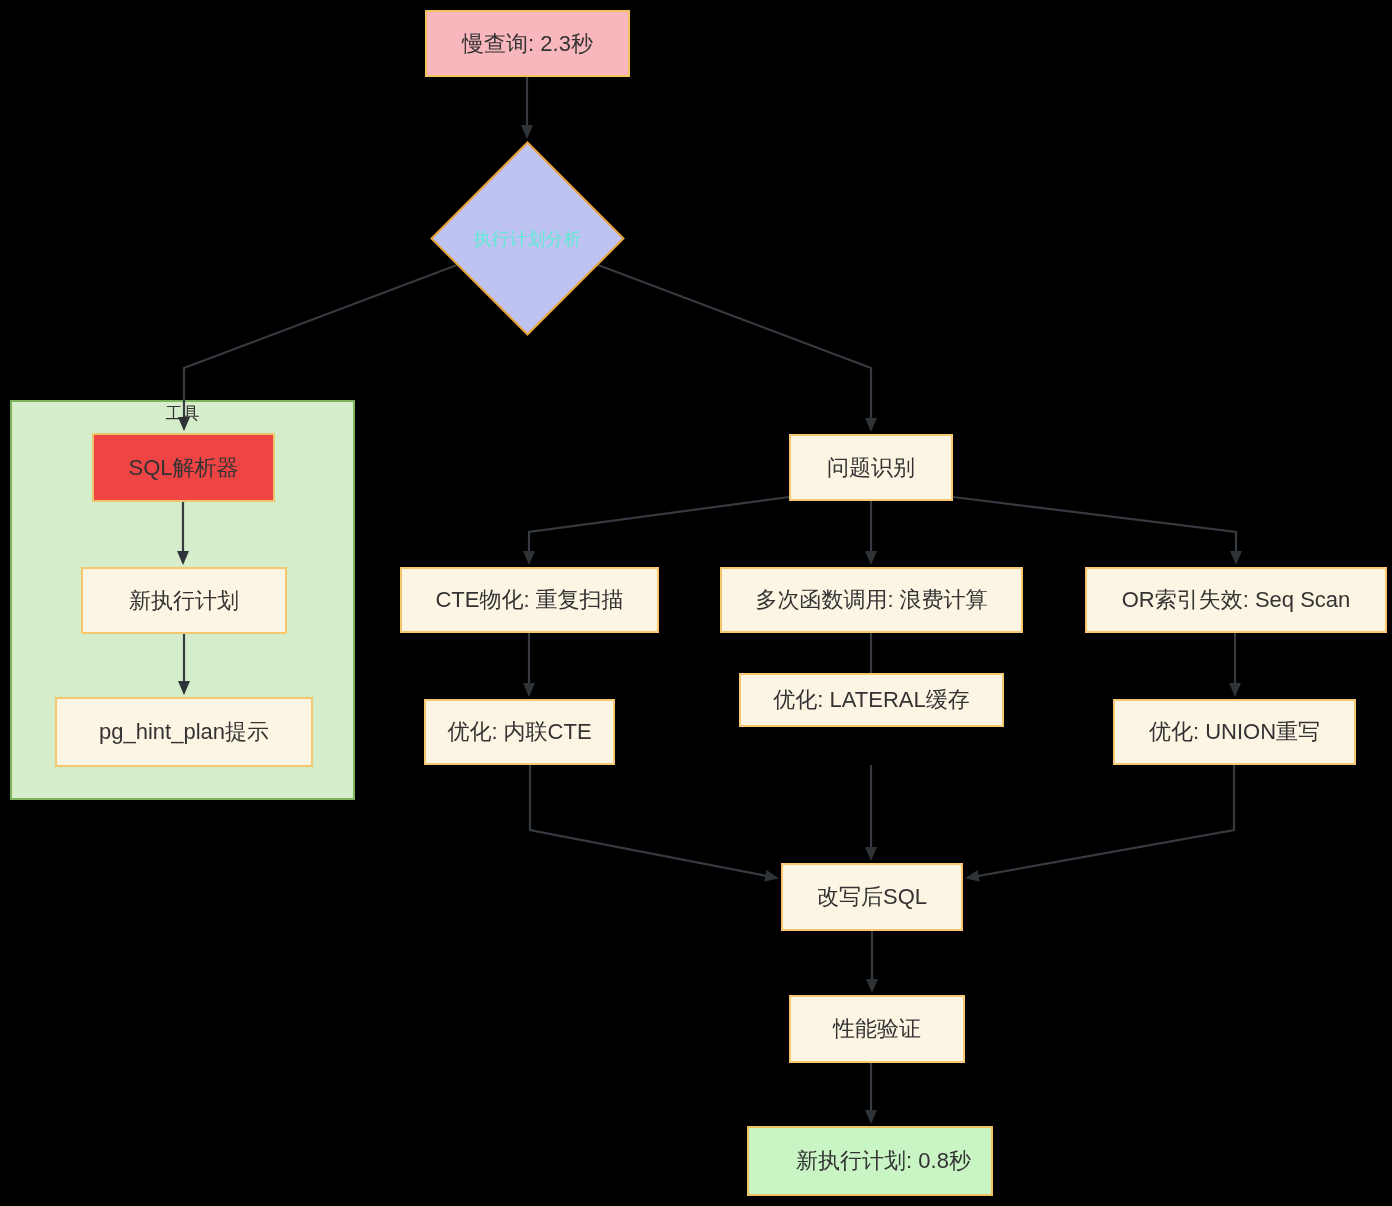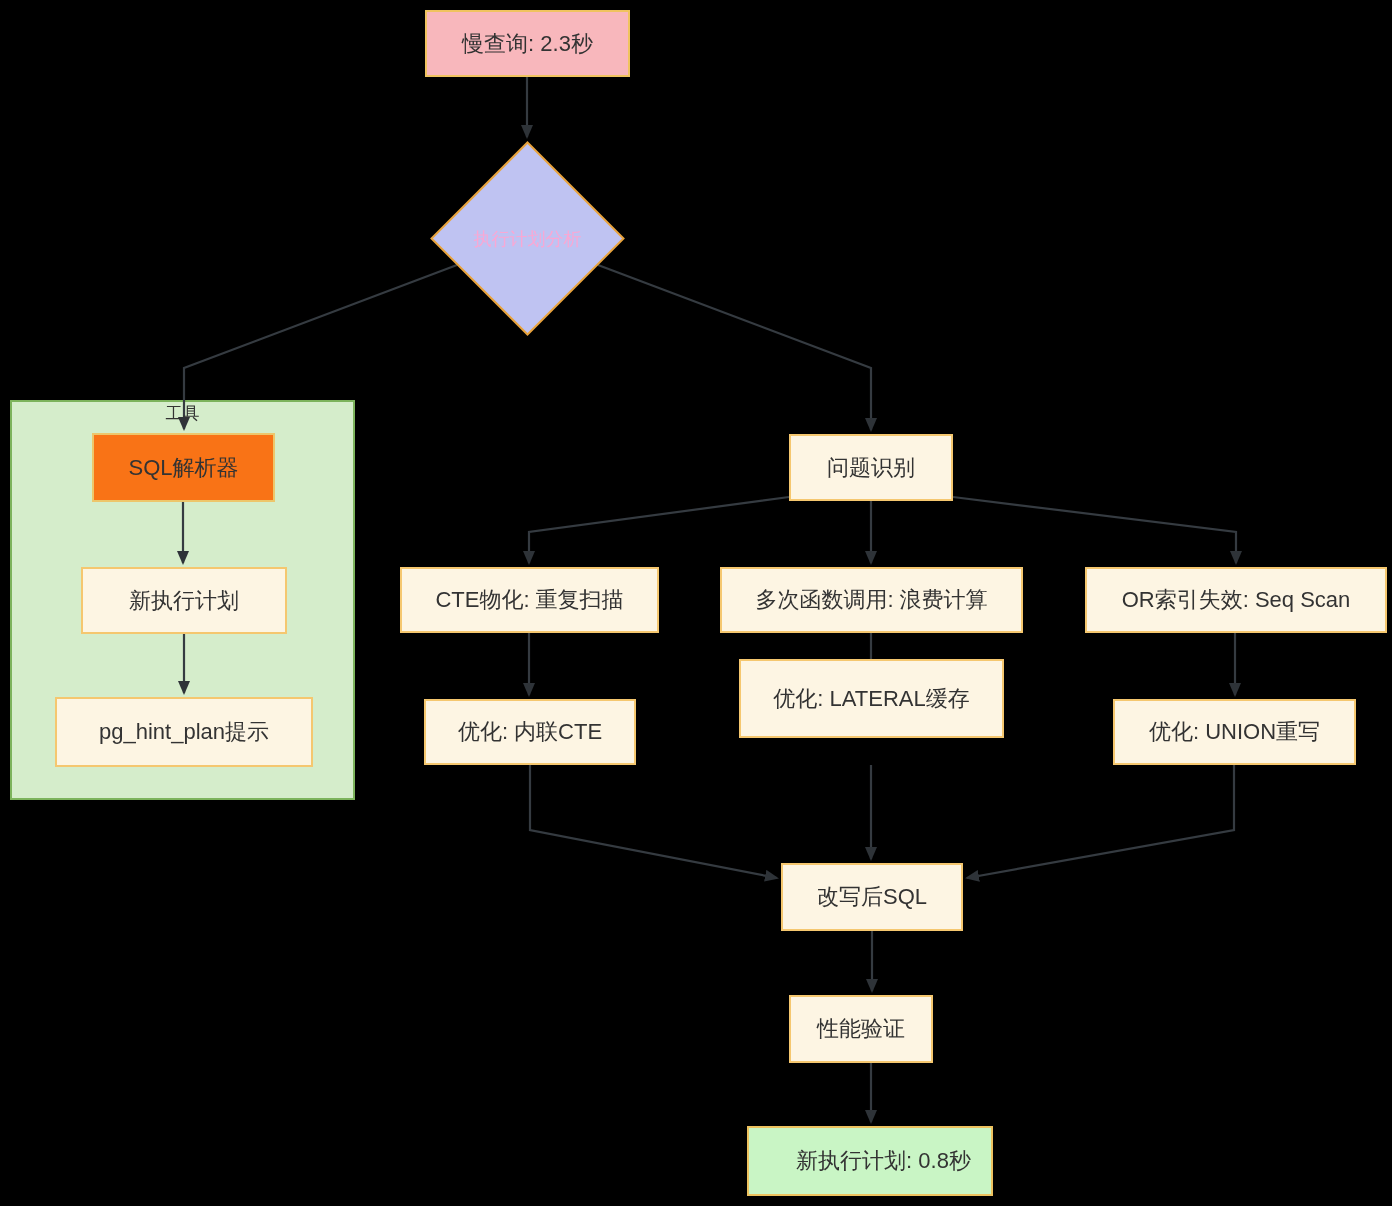--- a/index.html
+++ b/index.html
@@ -47,54 +47,54 @@
     align-items: center;
     justify-content: center;
     text-align: center;
     box-sizing: border-box;
     font-size: 22px;
     z-index: 3;
     background: #fdf5e3;
     border: 2px solid #f5c76f;
   }
   .node.pink   { background: #f8b7bc; border-color: #f0c35f; }
-  .node.yellow { background: #f97316; border-color: #edc66b; }
+  .node.yellow { background: #ef4444; border-color: #edc66b; }
   .node.green  { background: #c9f5c5; border-color: #edc25f; }
 
   .n-slow      { left: 425px;  top: 10px;   width: 205px; height: 67px; }
   .n-parser    { left: 92px;   top: 433px;  width: 183px; height: 69px; }
   .n-rewrite   { left: 81px;   top: 567px;  width: 206px; height: 67px; }
   .n-pghint    { left: 55px;   top: 697px;  width: 258px; height: 70px; }
   .n-problem   { left: 789px;  top: 434px;  width: 164px; height: 67px; }
   .n-cteprob   { left: 400px;  top: 567px;  width: 259px; height: 66px; }
   .n-funcprob  { left: 720px;  top: 567px;  width: 303px; height: 66px; }
   .n-orprob    { left: 1085px; top: 567px;  width: 302px; height: 66px; }
-  .n-optcte    { left: 424px;  top: 699px;  width: 212px; height: 66px; }
-  .n-optlat    { left: 739px;  top: 659px;  width: 265px; height: 79px; }
+  .n-optcte    { left: 424px;  top: 699px;  width: 191px; height: 66px; }
+  .n-optlat    { left: 739px;  top: 673px;  width: 265px; height: 54px; }
   .n-optunion  { left: 1113px; top: 699px;  width: 243px; height: 66px; }
   .n-rwsql     { left: 781px;  top: 863px;  width: 182px; height: 68px; }
-  .n-verify    { left: 789px;  top: 995px;  width: 144px; height: 68px; font-family: Liberation Serif, serif; }
+  .n-verify    { left: 789px;  top: 995px;  width: 176px; height: 68px; font-family: Liberation Serif, serif; }
   .n-newplan   { left: 747px;  top: 1126px; width: 246px; height: 70px; padding-left: 27px; }
 
   .diamond-wrap {
     position: absolute;
     left: 430px; top: 141px;
     width: 195px; height: 195px;
     z-index: 3;
   }
   .diamond-wrap svg { position: absolute; left: 0; top: 0; }
   .diamond-label {
     position: absolute;
     left: 0; top: 0;
     width: 195px; height: 195px;
     display: flex;
     align-items: center;
     justify-content: center;
     font-size: 18px;
-    color: #f9a8d4;
+    color: #5eead4;
   }
 </style>
 </head>
 <body>
 
 <div class="canvas">
 
   <div class="subgraph"></div>
 
   <svg class="edges" viewBox="0 0 1392 1206">

